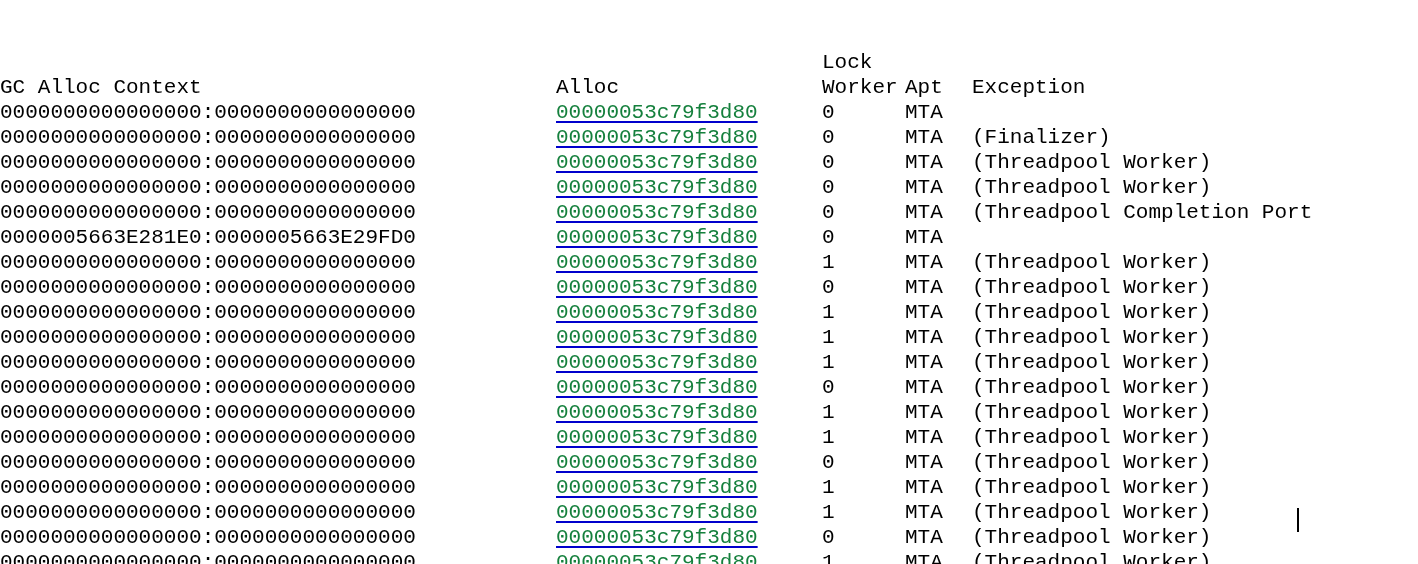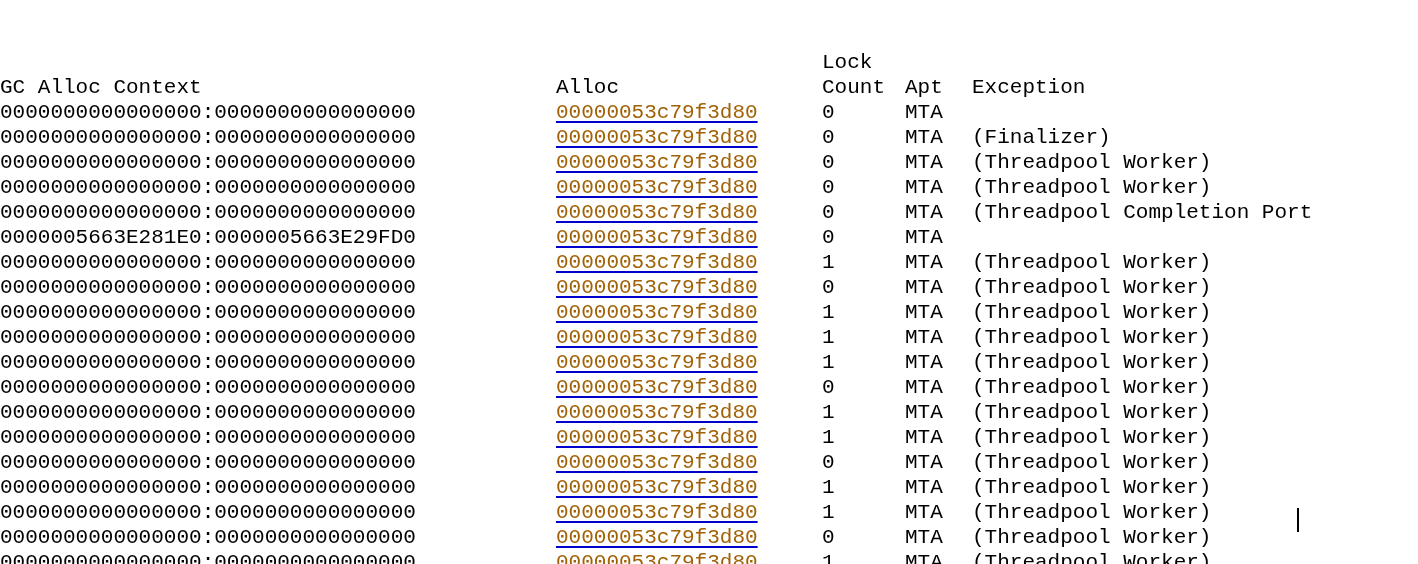--- a/index.html
+++ b/index.html
@@ -51,21 +51,21 @@
     display: inline-block;
   }
 
   .col-gc      { left: 0px; }
   .col-domain  { left: 556px; }
   .col-lock    { left: 822px; }
   .col-apt     { left: 905px; }
   .col-exc     { left: 972px; text-align: right; }
 
   .link {
-    color: #a16207;
+    color: #15803d;
     text-decoration: underline;
     text-decoration-color: #0000cc;
     text-decoration-thickness: 2px;
     text-underline-offset: 3px;
     cursor: pointer;
   }
 
   .caret {
     position: absolute;
     width: 2px;
@@ -79,21 +79,21 @@
 
   
   <div class="text-row hdr" style="top: 10px;">
     <span class="cell col-lock">Lock</span>
   </div>
 
   
   <div class="text-row hdr" style="top: 35px;">
     <span class="cell col-gc">GC Alloc Context</span>
     <span class="cell col-domain">Alloc</span>
-    <span class="cell col-lock">Count</span>
+    <span class="cell col-lock">Worker</span>
     <span class="cell col-apt">Apt</span>
     <span class="cell col-exc">Exception</span>
   </div>
 
   
   <div id="rows-host"><div class="text-row" style="top: 60px;"><span class="cell col-gc">0000000000000000:0000000000000000</span><span class="cell col-domain link">00000053c79f3d80</span><span class="cell col-lock">0</span><span class="cell col-apt">MTA</span><span class="cell col-exc"></span></div><div class="text-row" style="top: 85px;"><span class="cell col-gc">0000000000000000:0000000000000000</span><span class="cell col-domain link">00000053c79f3d80</span><span class="cell col-lock">0</span><span class="cell col-apt">MTA</span><span class="cell col-exc">(Finalizer)</span></div><div class="text-row" style="top: 110px;"><span class="cell col-gc">0000000000000000:0000000000000000</span><span class="cell col-domain link">00000053c79f3d80</span><span class="cell col-lock">0</span><span class="cell col-apt">MTA</span><span class="cell col-exc">(Threadpool Worker)</span></div><div class="text-row" style="top: 135px;"><span class="cell col-gc">0000000000000000:0000000000000000</span><span class="cell col-domain link">00000053c79f3d80</span><span class="cell col-lock">0</span><span class="cell col-apt">MTA</span><span class="cell col-exc">(Threadpool Worker)</span></div><div class="text-row" style="top: 160px;"><span class="cell col-gc">0000000000000000:0000000000000000</span><span class="cell col-domain link">00000053c79f3d80</span><span class="cell col-lock">0</span><span class="cell col-apt">MTA</span><span class="cell col-exc">(Threadpool Completion Port</span></div><div class="text-row" style="top: 185px;"><span class="cell col-gc">0000005663E281E0:0000005663E29FD0</span><span class="cell col-domain link">00000053c79f3d80</span><span class="cell col-lock">0</span><span class="cell col-apt">MTA</span><span class="cell col-exc"></span></div><div class="text-row" style="top: 210px;"><span class="cell col-gc">0000000000000000:0000000000000000</span><span class="cell col-domain link">00000053c79f3d80</span><span class="cell col-lock">1</span><span class="cell col-apt">MTA</span><span class="cell col-exc">(Threadpool Worker)</span></div><div class="text-row" style="top: 235px;"><span class="cell col-gc">0000000000000000:0000000000000000</span><span class="cell col-domain link">00000053c79f3d80</span><span class="cell col-lock">0</span><span class="cell col-apt">MTA</span><span class="cell col-exc">(Threadpool Worker)</span></div><div class="text-row" style="top: 260px;"><span class="cell col-gc">0000000000000000:0000000000000000</span><span class="cell col-domain link">00000053c79f3d80</span><span class="cell col-lock">1</span><span class="cell col-apt">MTA</span><span class="cell col-exc">(Threadpool Worker)</span></div><div class="text-row" style="top: 285px;"><span class="cell col-gc">0000000000000000:0000000000000000</span><span class="cell col-domain link">00000053c79f3d80</span><span class="cell col-lock">1</span><span class="cell col-apt">MTA</span><span class="cell col-exc">(Threadpool Worker)</span></div><div class="text-row" style="top: 310px;"><span class="cell col-gc">0000000000000000:0000000000000000</span><span class="cell col-domain link">00000053c79f3d80</span><span class="cell col-lock">1</span><span class="cell col-apt">MTA</span><span class="cell col-exc">(Threadpool Worker)</span></div><div class="text-row" style="top: 335px;"><span class="cell col-gc">0000000000000000:0000000000000000</span><span class="cell col-domain link">00000053c79f3d80</span><span class="cell col-lock">0</span><span class="cell col-apt">MTA</span><span class="cell col-exc">(Threadpool Worker)</span></div><div class="text-row" style="top: 360px;"><span class="cell col-gc">0000000000000000:0000000000000000</span><span class="cell col-domain link">00000053c79f3d80</span><span class="cell col-lock">1</span><span class="cell col-apt">MTA</span><span class="cell col-exc">(Threadpool Worker)</span></div><div class="text-row" style="top: 385px;"><span class="cell col-gc">0000000000000000:0000000000000000</span><span class="cell col-domain link">00000053c79f3d80</span><span class="cell col-lock">1</span><span class="cell col-apt">MTA</span><span class="cell col-exc">(Threadpool Worker)</span></div><div class="text-row" style="top: 410px;"><span class="cell col-gc">0000000000000000:0000000000000000</span><span class="cell col-domain link">00000053c79f3d80</span><span class="cell col-lock">0</span><span class="cell col-apt">MTA</span><span class="cell col-exc">(Threadpool Worker)</span></div><div class="text-row" style="top: 435px;"><span class="cell col-gc">0000000000000000:0000000000000000</span><span class="cell col-domain link">00000053c79f3d80</span><span class="cell col-lock">1</span><span class="cell col-apt">MTA</span><span class="cell col-exc">(Threadpool Worker)</span></div><div class="text-row" style="top: 460px;"><span class="cell col-gc">0000000000000000:0000000000000000</span><span class="cell col-domain link">00000053c79f3d80</span><span class="cell col-lock">1</span><span class="cell col-apt">MTA</span><span class="cell col-exc">(Threadpool Worker)</span></div><div class="text-row" style="top: 485px;"><span class="cell col-gc">0000000000000000:0000000000000000</span><span class="cell col-domain link">00000053c79f3d80</span><span class="cell col-lock">0</span><span class="cell col-apt">MTA</span><span class="cell col-exc">(Threadpool Worker)</span></div><div class="text-row" style="top: 510px;"><span class="cell col-gc">0000000000000000:0000000000000000</span><span class="cell col-domain link">00000053c79f3d80</span><span class="cell col-lock">1</span><span class="cell col-apt">MTA</span><span class="cell col-exc">(Threadpool Worker)</span></div></div>
 
   
   <div class="caret" id="caret" style="display: block; left: 1297px; top: 468px; height: 24px;"></div>
 

